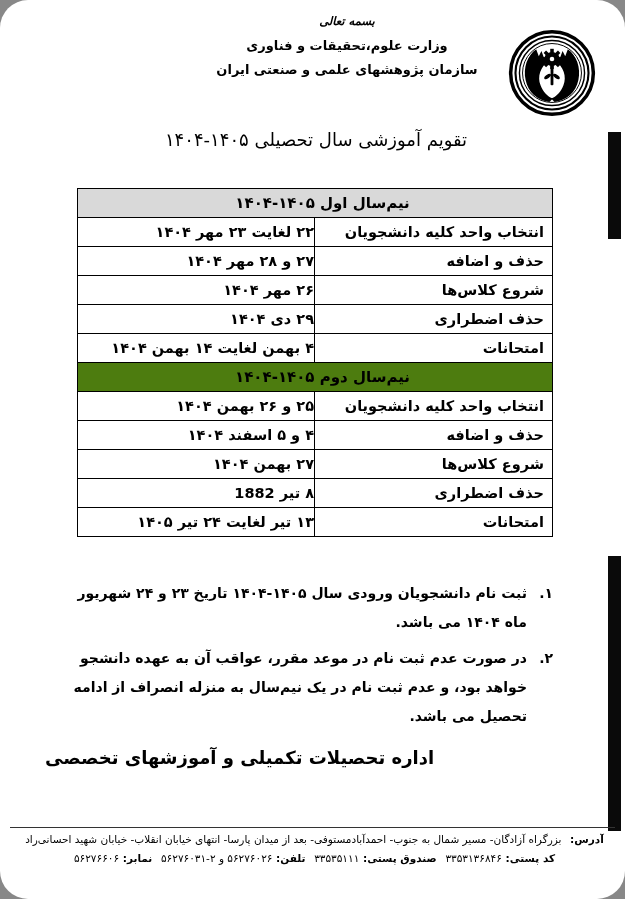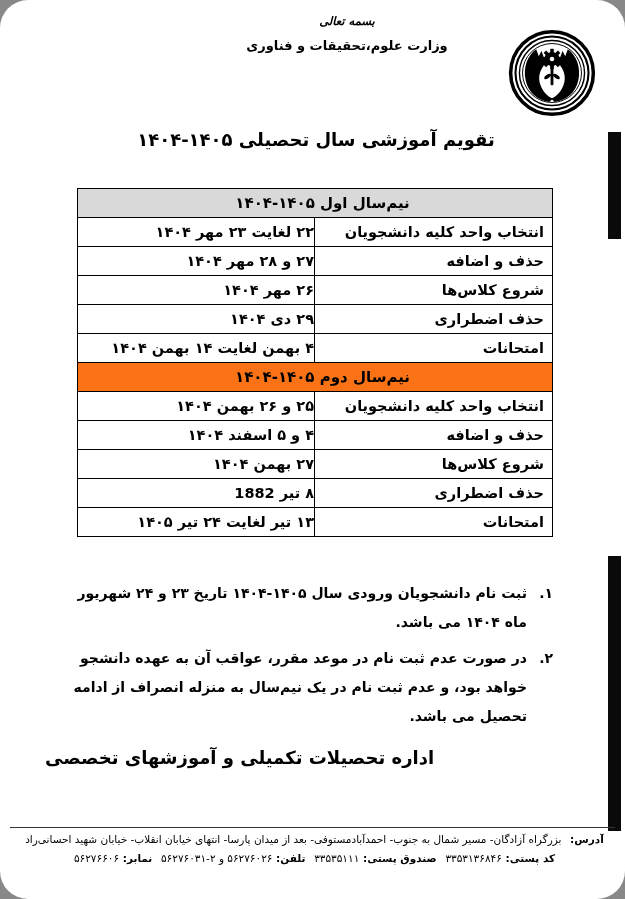--- a/index.html
+++ b/index.html
@@ -21,21 +21,21 @@
 
   
   .doc-header{position:absolute;top:14px;left:97px;width:500px;text-align:center;}
   .bismillah{font-size:11.5px;font-weight:700;font-style:italic;margin-bottom:10px;}
   .ministry{font-size:13px;font-weight:700;margin-bottom:9px;}
   .organization{font-size:13px;font-weight:700;}
   .logo-wrap{position:absolute;top:29px;left:506px;width:92px;height:88px;}
 
   
   .page-title{position:absolute;top:129px;right:0;left:7px;text-align:center;
-    font-size:18px;font-weight:700;letter-spacing:0;}
+    font-size:18px;font-weight:400;letter-spacing:0;}
 
   
   .cal-table{position:absolute;top:188px;right:72px;width:475px;
     border-collapse:collapse;table-layout:fixed;}
   .cal-table td{border:1.5px solid #000;height:28px;
     font-size:14.5px;font-weight:700;vertical-align:middle;
     padding:0;overflow:hidden;white-space:nowrap;}
   .cal-table td.sec{text-align:center;font-size:15px;height:28px;padding-left:15px;}
   .cal-table td.label{text-align:right;padding-right:8px;}
   .cal-table td.date{text-align:right;}
@@ -68,20 +68,21 @@
 <body>
 
 <div class="page">
 
   <div class="scan-bar top"></div>
   <div class="scan-bar bottom"></div>
 
   <div class="doc-header">
     <div class="bismillah">بسمه تعالی</div>
     <div class="ministry">وزارت علوم،تحقیقات و فناوری</div>
+    <div class="organization">سازمان پژوهشهای علمی و صنعتی ایران</div>
   </div>
 
   <div class="logo-wrap">
     <svg width="92" height="88" viewBox="-50 -50 100 100" xmlns="http://www.w3.org/2000/svg">
       <circle cx="0" cy="0" r="47" fill="none" stroke="#000" stroke-width="4"></circle>
       <circle cx="0" cy="0" r="41.5" fill="none" stroke="#000" stroke-width="2.4"></circle>
       <circle cx="0" cy="0" r="37" fill="none" stroke="#000" stroke-width="1.6"></circle>
       <circle cx="0" cy="0" r="33.5" fill="none" stroke="#000" stroke-width="1.1"></circle>
 
       <path fill="#000" d="M -3 33
@@ -140,21 +141,21 @@
       </tr>
       <tr>
         <td class="label">حذف اضطراری</td>
         <td class="date">۲۹ دی ۱۴۰۴</td>
       </tr>
       <tr>
         <td class="label">امتحانات</td>
         <td class="date">۴ بهمن لغایت ۱۴ بهمن ۱۴۰۴</td>
       </tr>
       <tr>
-        <td class="sec" colspan="2" style="background:#f97316">نیم‌سال دوم ۱۴۰۵-۱۴۰۴</td>
+        <td class="sec" colspan="2" style="background:#4d7c0f">نیم‌سال دوم ۱۴۰۵-۱۴۰۴</td>
       </tr>
       <tr>
         <td class="label">انتخاب واحد کلیه دانشجویان</td>
         <td class="date">۲۵ و ۲۶ بهمن ۱۴۰۴</td>
       </tr>
       <tr>
         <td class="label">حذف و اضافه</td>
         <td class="date">۴ و ۵ اسفند ۱۴۰۴</td>
       </tr>
       <tr>

